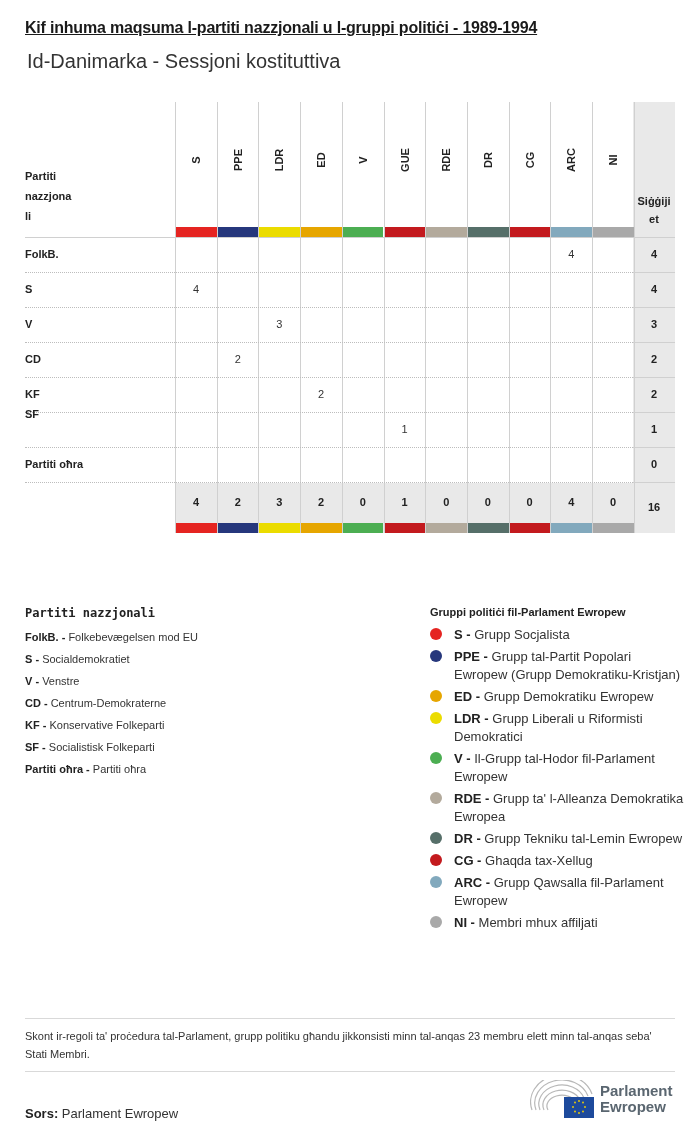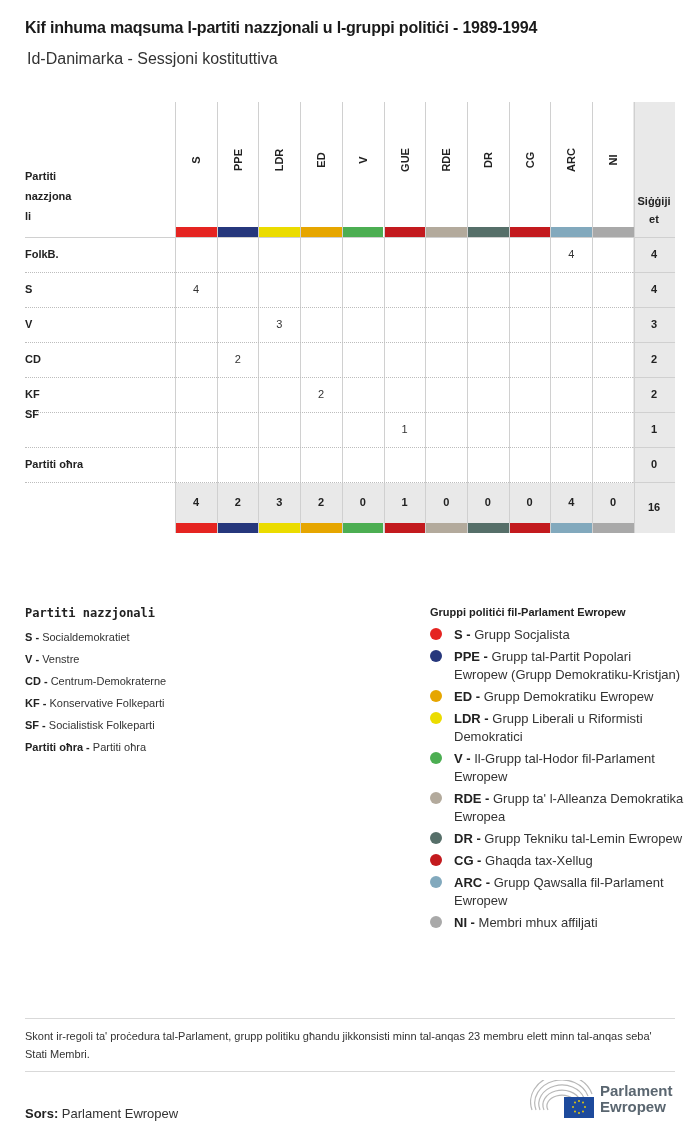--- a/index.html
+++ b/index.html
@@ -1,20 +1,20 @@
 <!DOCTYPE html>
 <html><head>
 <meta charset="utf-8">
 <style>
   * { box-sizing: border-box; margin: 0; padding: 0; }
   html, body { width: 700px; height: 1139px; background: #ffffff; overflow: hidden; }
   body { position: relative; font-family: "Liberation Sans", sans-serif; color: #222; }
 
-  .title { position: absolute; left: 25px; top: 19px; font-size: 16px; font-weight: bold; color: #1a1a1a; letter-spacing: -0.2px; }
-  .subtitle { position: absolute; left: 27px; top: 50px; font-size: 16px; color: #333; }
+  .title { position: absolute; left: 25px; top: 19px; font-size: 16px; font-weight: bold; color: #1a1a1a; letter-spacing: -0.2px; text-decoration: underline; }
+  .subtitle { position: absolute; left: 27px; top: 50px; font-size: 20px; color: #333; }
 
   
   .grid { position: absolute; left: 0; top: 0; width: 700px; height: 540px; }
   .vline { position: absolute; width: 1px; background: #d0d0d0; }
   .hline-dot { position: absolute; left: 25px; height: 0; border-top: 1px dotted #bdbdbd; }
   .hline-solid { position: absolute; height: 1px; background: #d0d0d0; }
   .total-col-bg { position: absolute; left: 633px; top: 102px; width: 42px; height: 431px; background: #e9e9e9; }
   .total-row-bg { position: absolute; left: 175px; top: 483px; width: 458px; height: 50px; background: #e9e9e9; }
 
   .col-head { position: absolute; top: 102px; width: 42px; height: 126px; }
@@ -177,20 +177,21 @@
     <div class="row-label" style="top: 458px;">Partiti oħra</div>
     <div class="cell-total" style="top: 458px;">0</div>
     <div class="hline-dot" style="top: 482px; width: 608px;"></div>
     <div class="hline-solid" style="left: 633px; width: 42px; top: 482px;"></div>
     <div class="cell-total" style="top: 501px;">16</div>
   </div>
 
 <div class="legend-left">
   <h3>Partiti nazzjonali</h3>
   <div id="nat-items">
+      <div class="item"><b>FolkB. - </b><span>Folkebevægelsen mod EU</span></div>
       <div class="item"><b>S - </b><span>Socialdemokratiet</span></div>
       <div class="item"><b>V - </b><span>Venstre</span></div>
       <div class="item"><b>CD - </b><span>Centrum-Demokraterne</span></div>
       <div class="item"><b>KF - </b><span>Konservative Folkeparti</span></div>
       <div class="item"><b>SF - </b><span>Socialistisk Folkeparti</span></div>
       <div class="item"><b>Partiti oħra - </b><span>Partiti oħra</span></div>
     </div>
 </div>
 
 <div class="legend-right">

